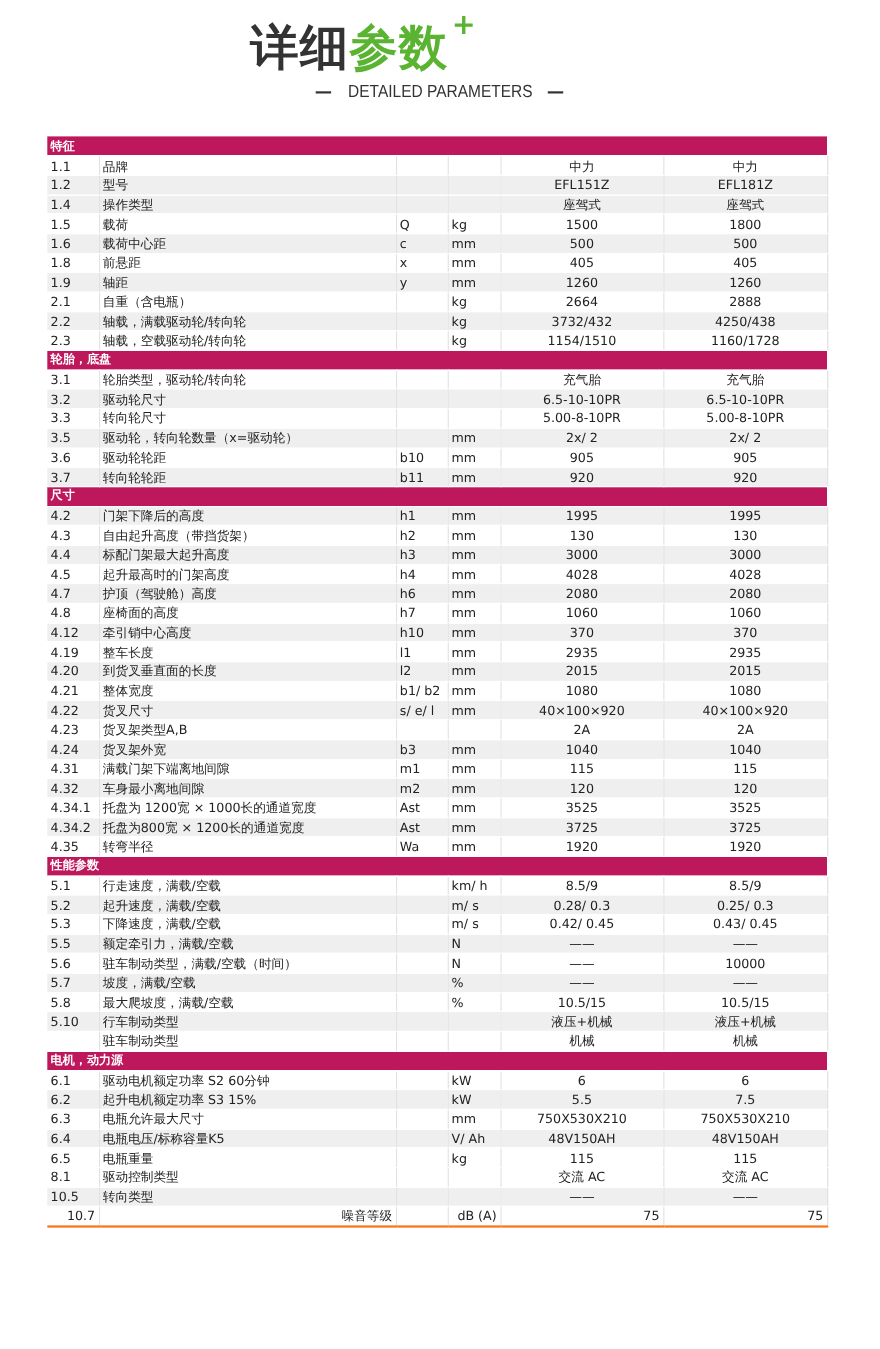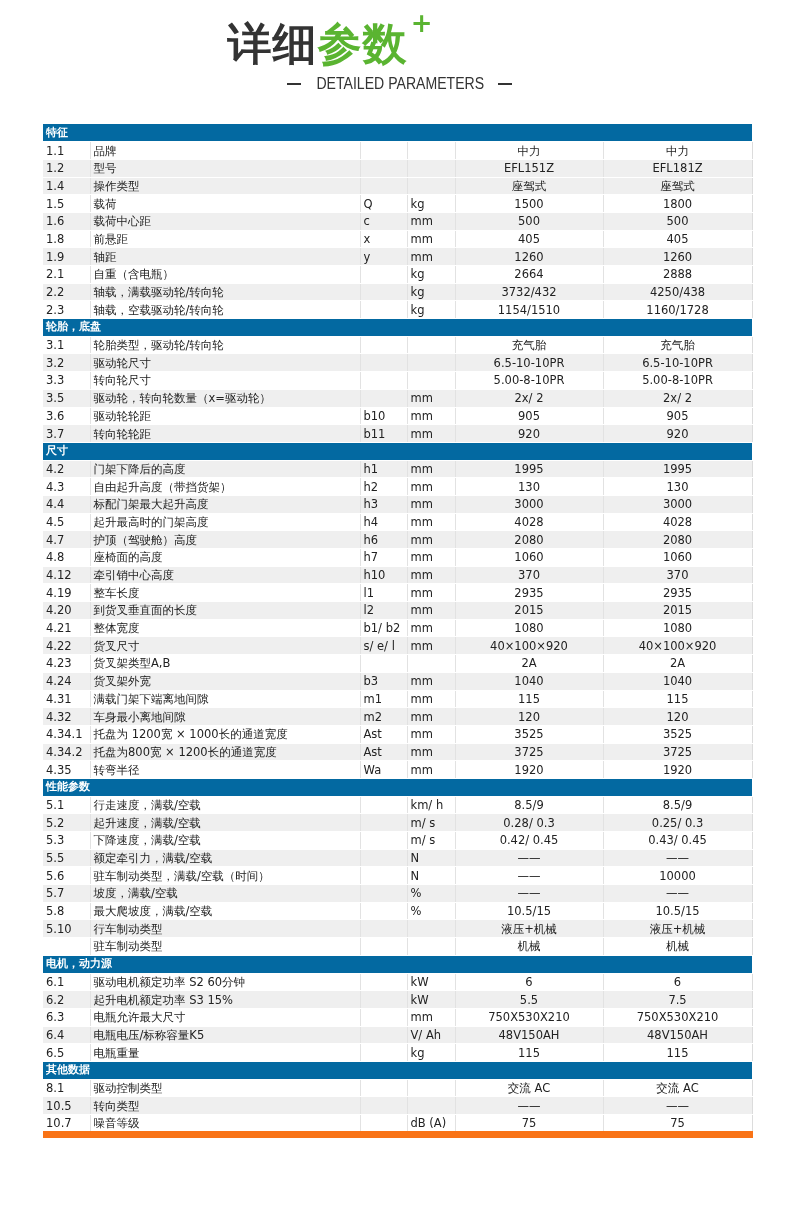--- a/index.html
+++ b/index.html
@@ -20,23 +20,23 @@
   .spec-table col.c1 { width: 47px; }
   .spec-table col.c2 { width: 270px; }
   .spec-table col.c3 { width: 47px; }
   .spec-table col.c4 { width: 48px; }
   .spec-table col.c5 { width: 148px; }
   .spec-table col.c6 { width: 149px; }
   .spec-table td { height: 17.7px; padding: 0 3px; white-space: nowrap; overflow: hidden; border-right: 1px solid #e2e2e2; border-bottom: 1px solid #ffffff; line-height: 16px; }
   .spec-table td:last-child { border-right: 1px solid #dcdcdc; }
   .spec-table tr.row td { background: #ffffff; }
   .spec-table tr.row.alt td { background: #efefef; }
-  .spec-table tr.section td { background: #0369a1; color: #ffffff; font-weight: bold; font-size: 11px; height: 17.7px; border-right: none; }
+  .spec-table tr.section td { background: #be185d; color: #ffffff; font-weight: bold; font-size: 11px; height: 17.7px; border-right: none; }
   .spec-table td.val { text-align: center; }
-  .spec-table tr.last td { border-bottom: 7px solid #f97316; }
+  .spec-table tr.last td { border-bottom: 2px solid #f97316; text-align: right; }
 </style>
 </head>
 <body>
 
 <div class="title-wrap">
   <div class="title">
     <span class="dark">详细</span><span class="green">参数</span>
     <span class="plus">+</span>
   </div>
 </div>
@@ -448,23 +448,20 @@
         <td class="val">48V150AH</td>
       </tr>
       <tr class="row">
         <td>6.5</td>
         <td>电瓶重量</td>
         <td></td>
         <td>kg</td>
         <td class="val">115</td>
         <td class="val">115</td>
       </tr>
-      <tr class="section">
-        <td colspan="6">其他数据</td>
-      </tr>
       <tr class="row">
         <td>8.1</td>
         <td>驱动控制类型</td>
         <td></td>
         <td></td>
         <td class="val">交流 AC</td>
         <td class="val">交流 AC</td>
       </tr>
       <tr class="row alt">
         <td>10.5</td>

